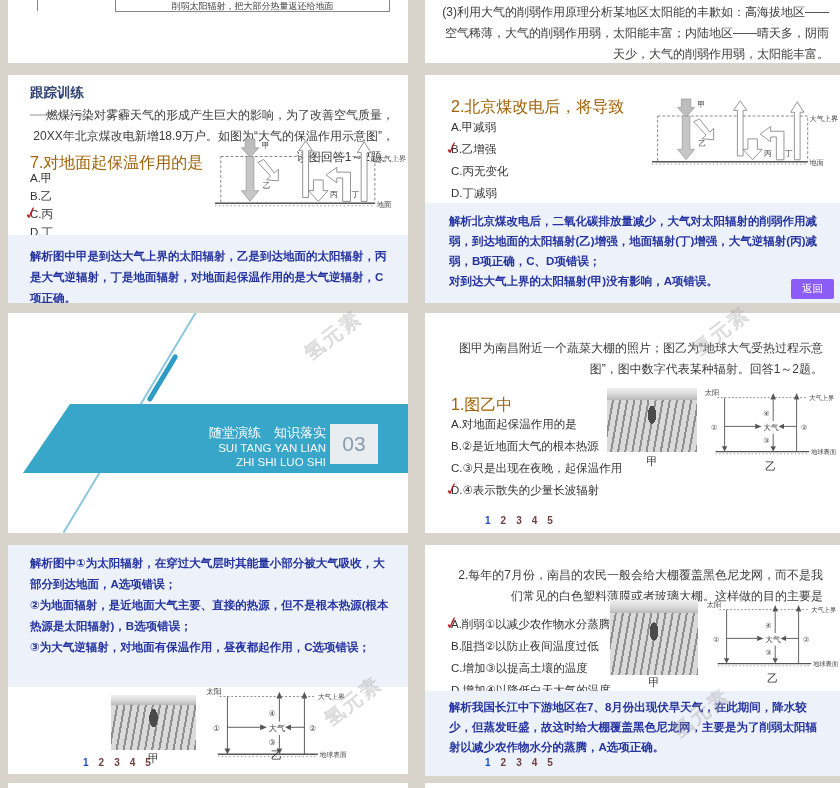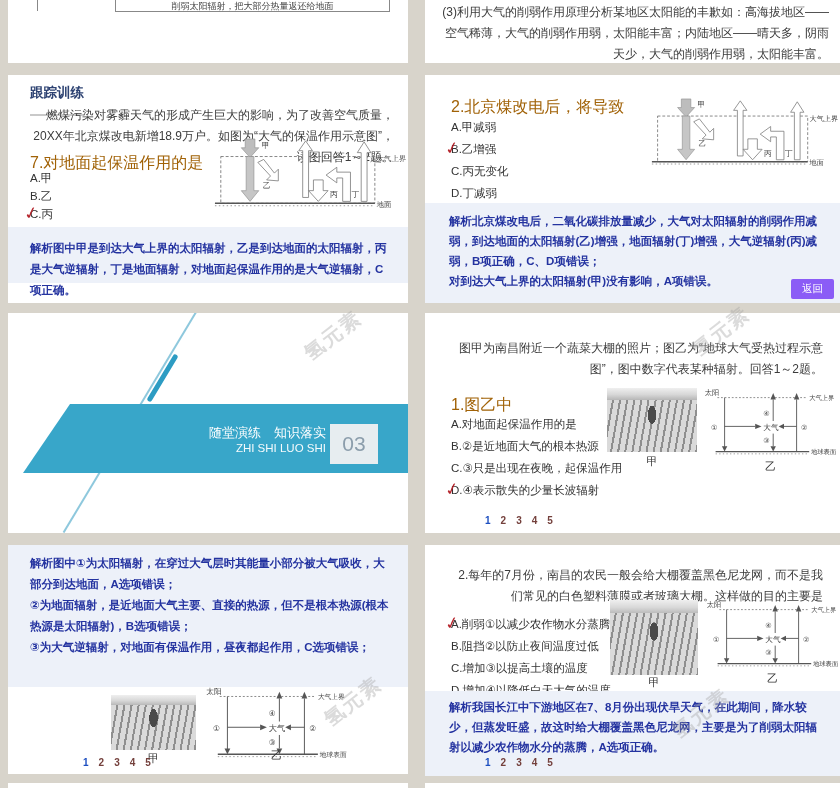--- a/index.html
+++ b/index.html
@@ -68,21 +68,21 @@
     <polygon class="gs" points="152,66 152,16 148,16 155,5 162,16 158,16 158,66"></polygon>
     <polygon class="gs" points="133,66 133,42 127,42 127,47 116,39 127,31 127,36 141,36 141,66"></polygon>
     <text x="50" y="11" font-size="8">甲</text>
     <text x="51" y="52" font-size="8">乙</text>
     <text x="120" y="62" font-size="8">丙</text>
     <text x="142" y="62" font-size="8">丁</text>
     <text x="168" y="25" font-size="7.5">大气上界</text>
     <text x="168" y="72" font-size="7.5">地面</text>
   </svg>
 
-  <div class="bluebox" style="left:0;top:152px;width:400px;height:56px">
+  <div class="bluebox" style="left:0;top:160px;width:400px;height:68px">
     <div class="ana" style="left:22px;top:11px;width:362px">
       <b>解析</b><span>图中甲是到达大气上界的太阳辐射，乙是到达地面的太阳辐射，丙是大气逆辐射，丁是地面辐射，对地面起保温作用的是大气逆辐射，C项正确。</span>
     </div>
   </div>
 </div>
 
 <div class="panel" style="left:425px;top:75px;width:415px;height:228px">
   <div class="q" style="left:26px;top:22px">2.北京煤改电后，将导致</div>
   <div class="opt" style="left:26px;top:45px"><span>A.甲减弱</span></div>
   <div class="opt" style="left:26px;top:67px">
@@ -117,20 +117,21 @@
     <div class="btn" style="right:6px;bottom:4px">返回</div>
   </div>
 </div>
 
 <div class="panel" style="left:8px;top:313px;width:400px;height:220px">
   <div class="tealline" style="left:121px;top:-20px;width:2px;height:258px;transform:rotate(31deg)"></div>
   <div class="tealline" style="left:152px;top:38px;width:5px;height:54px;transform:rotate(31deg);background:#2d9cc3;border-radius:3px"></div>
   <div style="position:absolute;left:0;top:91px;width:400px;height:69px;background:#38a6c9;clip-path:polygon(62px 0,400px 0,400px 100%,15px 100%)"></div>
   <div style="position:absolute;left:118px;top:112px;width:200px;text-align:right;color:#fff">
     <div style="font-size:13px;line-height:16px">随堂演练　知识落实</div>
+    <div style="font-size:11.5px;line-height:14px;opacity:.95">SUI TANG YAN LIAN</div>
     <div style="font-size:11.5px;line-height:14px;opacity:.95">ZHI SHI LUO SHI</div>
   </div>
   <div style="position:absolute;left:322px;top:111px;width:48px;height:40px;background:#e7edf0;color:#8b9dab;font-size:21px;text-align:center;line-height:40px">03</div>
 </div>
 
 <div class="panel" style="left:425px;top:313px;width:415px;height:220px">
   <div class="txt" style="left:26px;top:25px;width:372px">图甲为南昌附近一个蔬菜大棚的照片；图乙为“地球大气受热过程示意图”，图中数字代表某种辐射。回答1～2题。</div>
   <div class="q" style="left:26px;top:82px">1.图乙中</div>
   <div class="opt" style="left:26px;top:104px"><span>A.对地面起保温作用的是</span></div>
   <div class="opt" style="left:26px;top:126px"><span>B.②是近地面大气的根本热源</span></div>

